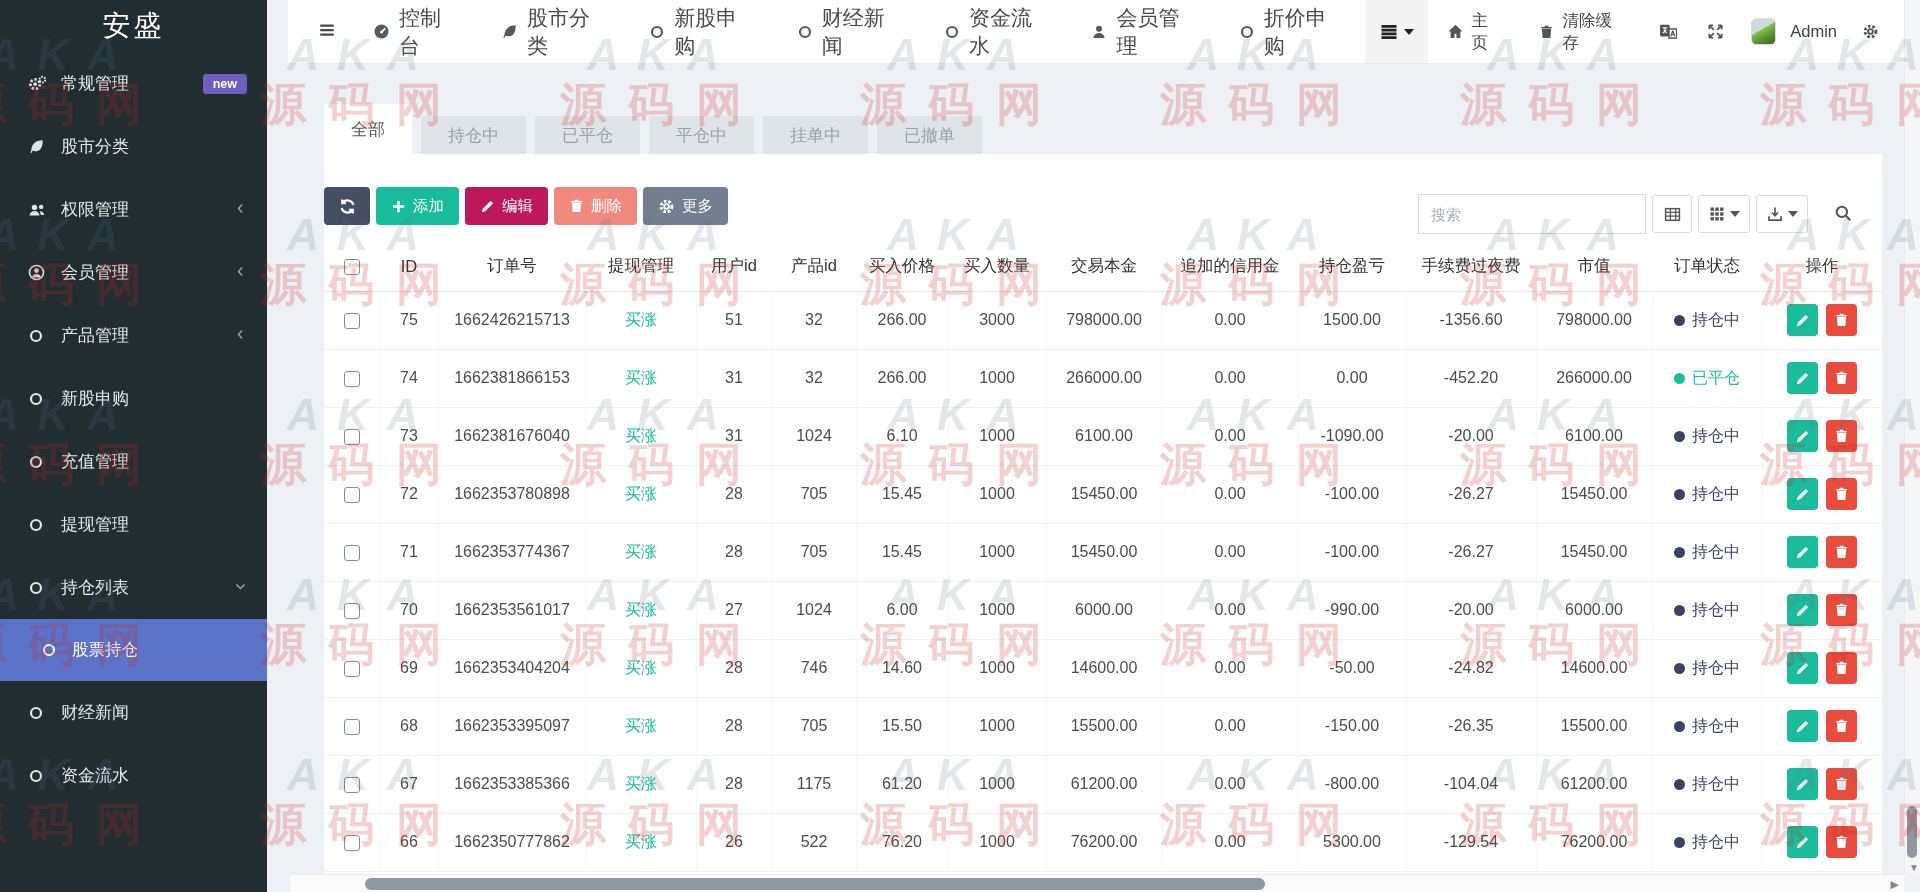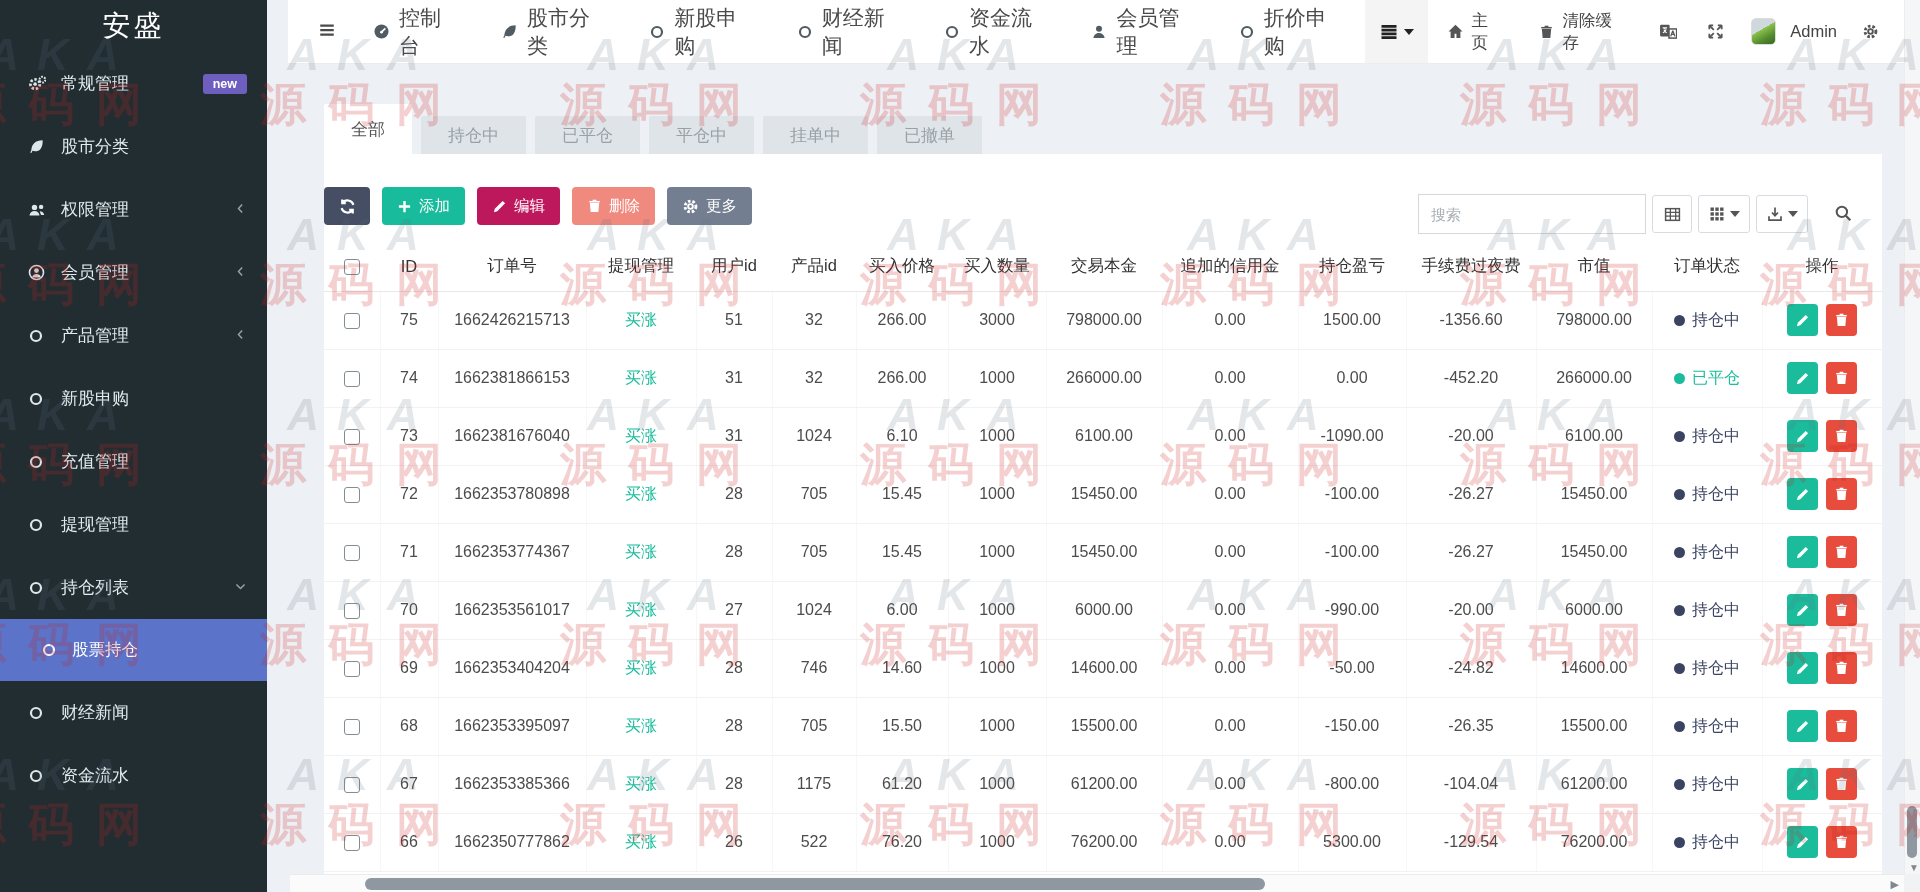--- a/index.html
+++ b/index.html
@@ -39,21 +39,21 @@
   .avatar{width:27px;height:27px;border-radius:5px;margin:0 4px 0 12px;background:linear-gradient(150deg,#cfd8dc 0%,#cfd8dc 42%,#8bc34a 42%,#558b2f 72%,#33691e 100%);border:1px solid #dcdcdc}
   .admin-name{font-size:16.5px;color:#444;padding:0 10px;cursor:pointer}
   
   .content{position:absolute;top:64px;left:0;right:0;bottom:0;background:#edf0f4}
   .tabs{position:absolute;left:36px;top:40px;height:50px;display:flex;align-items:flex-end;gap:9px;z-index:2}
   .tab{height:38px;background:#dfe4e9;color:#98a1a8;font-size:17px;padding:0 27px;display:flex;align-items:center;cursor:pointer;border-radius:2px 2px 0 0}
   .tab.active{height:50px;background:#fff;color:#555}
   .card{position:absolute;left:36px;right:38px;top:90px;bottom:18px;background:#fff}
   
   .toolbar{position:absolute;top:32px;left:0;right:0;height:40px}
-  .btn-row{position:absolute;left:0;top:1px;display:flex;gap:12px}
+  .btn-row{position:absolute;left:0;top:1px;display:flex;gap:6px}
   .btn{height:38px;border:none;border-radius:4px;color:#fff;font-size:15.5px;display:flex;align-items:center;justify-content:center;gap:7px;padding:0 15px;cursor:pointer;font-family:inherit}
   .btn-refresh{width:46px;background:#454e63}
   .btn-add{background:#18bc9c}
   .btn-edit{background:#be185d}
   .btn-del{background:#f0897e}
   .btn-more{background:#747e91}
   .toolbar-right{position:absolute;right:30px;top:8px;display:flex;align-items:center}
   .search-input{width:228px;height:40px;border:1px solid #d5d9dd;padding:0 12px;font-size:15px;color:#555;outline:none;font-family:inherit;background:#fff}
   .search-input::placeholder{color:#a9b0b6}
   .tool-btn{height:38px;background:#fff;border:1px solid #d8dce0;border-radius:3px;color:#555;display:flex;align-items:center;justify-content:center;gap:5px;cursor:pointer;margin-left:6px}

